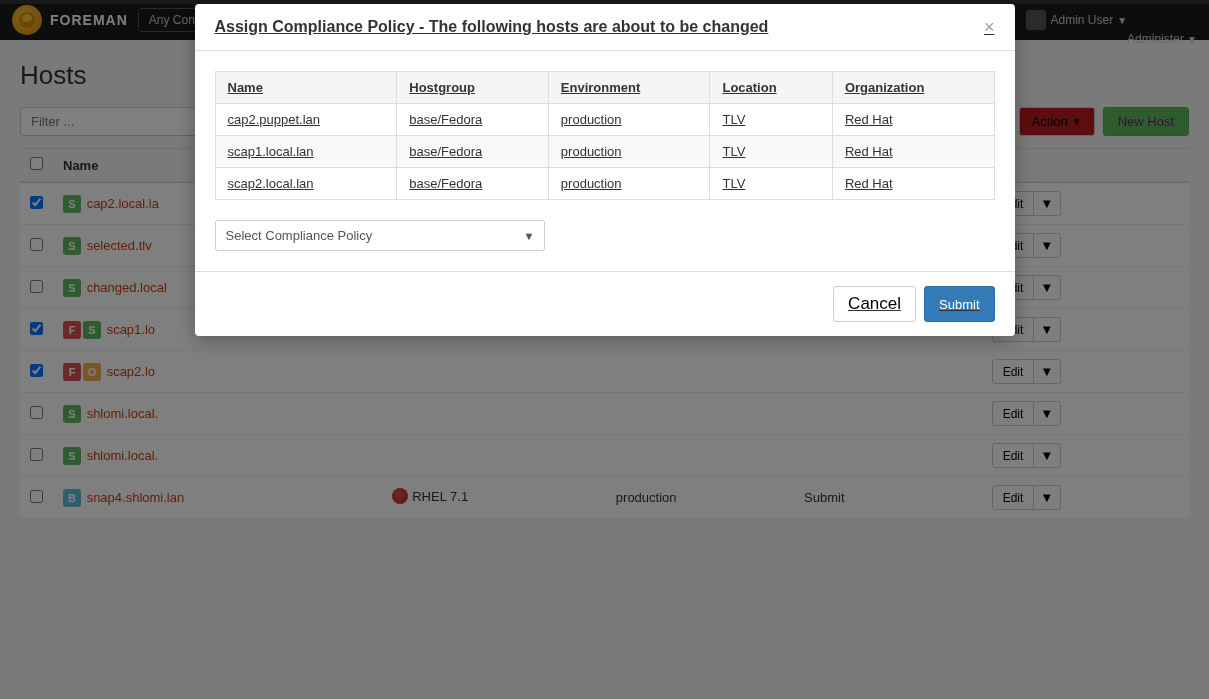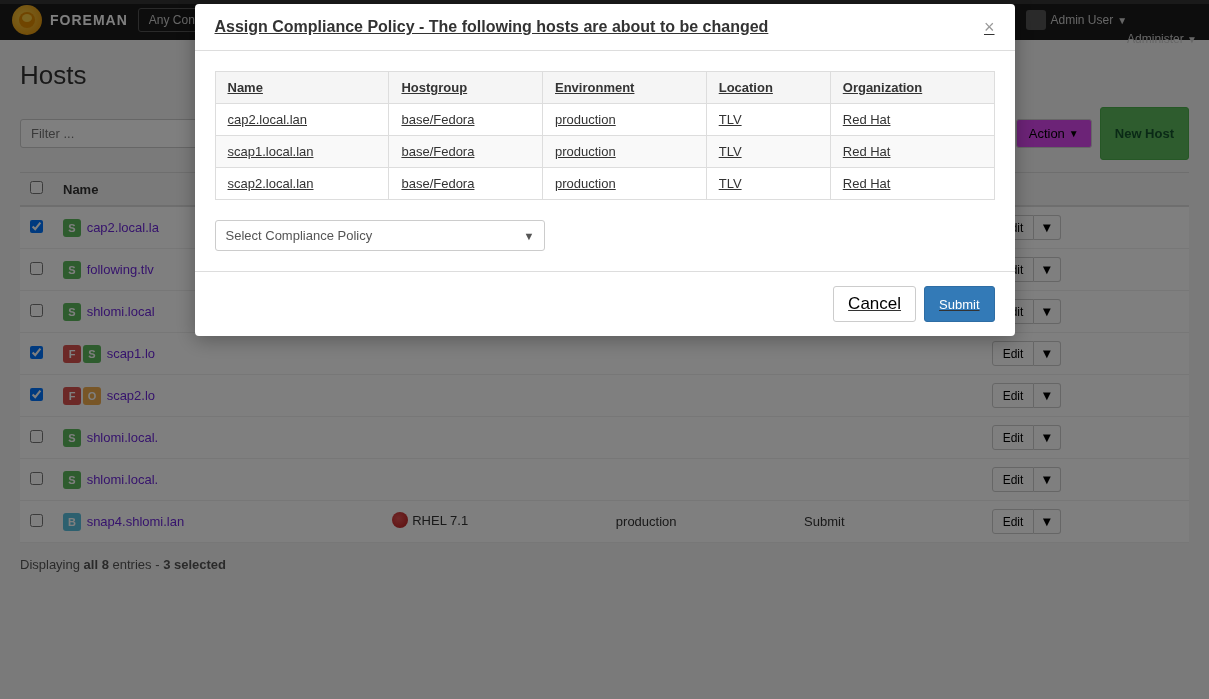--- a/index.html
+++ b/index.html
@@ -36,28 +36,28 @@
     .page-title { font-size: 26px; font-weight: normal; margin-bottom: 16px; color: #333; }
 
     
     .toolbar { display: flex; align-items: center; gap: 8px; margin-bottom: 12px; }
     .filter-input {
       border: 1px solid #ccc; padding: 6px 10px; border-radius: 3px;
       font-size: 13px; width: 200px; color: #999;
     }
     .spacer { flex: 1; }
     .action-btn {
-      background: #d946ef; border: 1px solid #ccc; padding: 6px 12px;
+      background: #b91c1c; border: 1px solid #ccc; padding: 6px 12px;
       border-radius: 3px; cursor: pointer; font-size: 13px;
       display: flex; align-items: center; gap: 4px;
     }
     .new-host-btn {
-      background: #5cb85c; border: 1px solid #4cae4c; color: #14532d;
-      padding: 18px 14px; border-radius: 3px; cursor: pointer; font-size: 13px;
-      font-weight: bold;
+      background: #5cb85c; border: 1px solid #4cae4c; color: #701a75;
+      padding: 6px 14px; border-radius: 3px; cursor: pointer; font-size: 13px;
+      font-weight: normal;
     }
 
     
     .hosts-table { width: 100%; border-collapse: collapse; background: #fff; }
     .hosts-table th {
       background: #f5f5f5; border-bottom: 2px solid #ddd; border-top: 1px solid #ddd;
       padding: 8px 10px; text-align: left; font-weight: bold; font-size: 13px;
     }
     .hosts-table td {
       padding: 8px 10px; border-bottom: 1px solid #eee; font-size: 13px;
@@ -65,21 +65,21 @@
     .checkbox-cell { width: 30px; text-align: center; }
     .badge {
       display: inline-flex; align-items: center; justify-content: center;
       width: 18px; height: 18px; border-radius: 3px; color: #fff;
       font-size: 11px; font-weight: bold; margin-right: 2px;
     }
     .badge-s { background: #5cb85c; }
     .badge-f { background: #d9534f; }
     .badge-o { background: #f0ad4e; }
     .badge-b { background: #5bc0de; }
-    .host-link { color: #6d28d9; text-decoration: none; }
+    .host-link { color: #c2410c; text-decoration: none; }
     .edit-btn-group { display: flex; }
     .edit-btn {
       background: #fff; border: 1px solid #ccc; padding: 4px 10px;
       font-size: 12px; cursor: pointer; border-radius: 3px 0 0 3px;
     }
     .edit-dropdown {
       background: #fff; border: 1px solid #ccc; border-left: none;
       padding: 4px 6px; cursor: pointer; border-radius: 0 3px 3px 0;
     }
     .rhel-badge {
@@ -237,40 +237,40 @@
           <button class="edit-dropdown">▼</button>
         </div>
       </td>
     </tr>
         <tr>
       <td class="checkbox-cell">
         <input type="checkbox" style="">
       </td>
       <td>
         <span class="badge badge-s">S</span>
-        <a href="#" class="host-link">following.tlv</a>
+        <a href="#" class="host-link">selected.tlv</a>
       </td>
       <td></td>
       <td></td>
       <td></td>
       <td></td>
       <td>
         <div class="edit-btn-group">
           <button class="edit-btn">Edit</button>
           <button class="edit-dropdown">▼</button>
         </div>
       </td>
     </tr>
         <tr>
       <td class="checkbox-cell">
         <input type="checkbox" style="">
       </td>
       <td>
         <span class="badge badge-s">S</span>
-        <a href="#" class="host-link">shlomi.local</a>
+        <a href="#" class="host-link">changed.local</a>
       </td>
       <td></td>
       <td></td>
       <td></td>
       <td></td>
       <td>
         <div class="edit-btn-group">
           <button class="edit-btn">Edit</button>
           <button class="edit-dropdown">▼</button>
         </div>
@@ -367,26 +367,20 @@
       <td>
         <div class="edit-btn-group">
           <button class="edit-btn">Edit</button>
           <button class="edit-dropdown">▼</button>
         </div>
       </td>
     </tr>
       </tbody>
   </table>
 
-  <div class="status-footer">
-    <span>Displaying</span>
-    <strong>all 8</strong>
-    <span>entries -</span>
-    <strong>3 selected</strong>
-  </div>
 </div>
 
 <div class="modal-overlay">
   <div class="modal">
     <div class="modal-header">
       <span class="modal-title">Assign Compliance Policy - The following hosts are about to be changed</span>
       <button class="modal-close">×</button>
     </div>
     <div class="modal-body">
       <table class="modal-table">
@@ -395,21 +389,21 @@
             <th>Name</th>
             <th>Hostgroup</th>
             <th>Environment</th>
             <th>Location</th>
             <th>Organization</th>
           </tr>
         </thead>
         <tbody id="modal-tbody">
 
         <tr>
-      <td>cap2.local.lan</td>
+      <td>cap2.puppet.lan</td>
       <td>base/Fedora</td>
       <td>production</td>
       <td>TLV</td>
       <td>Red Hat</td>
     </tr>
             <tr>
       <td>scap1.local.lan</td>
       <td>base/Fedora</td>
       <td>production</td>
       <td>TLV</td>

